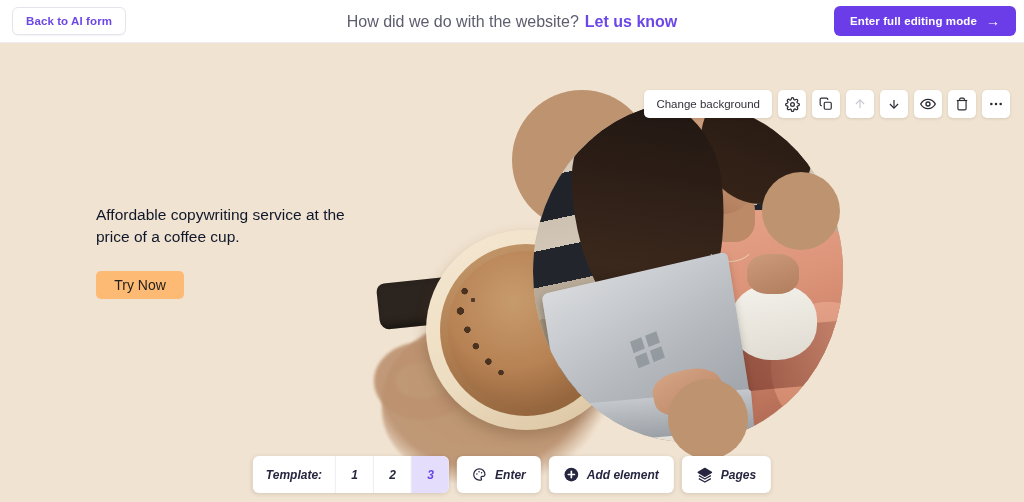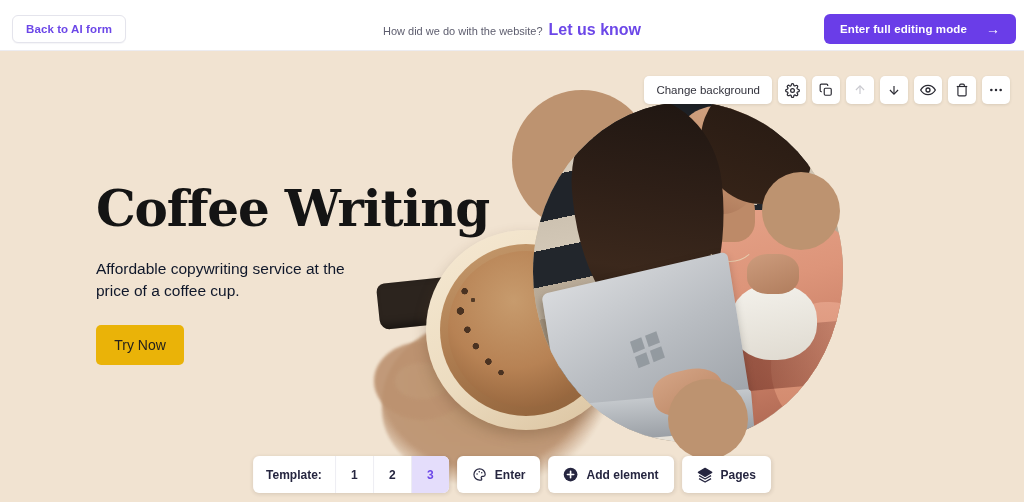--- a/index.html
+++ b/index.html
@@ -6,21 +6,21 @@
   html, body {
     width: 1024px; height: 502px;
     overflow: hidden;
     font-family: "Liberation Sans", sans-serif;
     background: #ffffff;
   }
   .app { position: relative; width: 1024px; height: 502px; }
 
   
   .topbar {
-    position: absolute; left: 0; top: 8px;
+    position: absolute; left: 0; top: 0;
     width: 1024px; height: 43px;
     background: #ffffff;
     border-bottom: 1px solid #ececf1;
     display: flex; align-items: center;
     z-index: 40;
   }
   .back-btn {
     position: absolute; left: 12px; top: 7px;
     height: 28px; padding: 0 13px;
     display: flex; align-items: center; justify-content: center;
@@ -32,29 +32,29 @@
     letter-spacing: .1px;
     cursor: pointer;
     box-shadow: 0 1px 1px rgba(30,25,70,.04);
   }
   .feedback {
     position: absolute; left: 50%; top: 13px;
     transform: translateX(-50%);
     display: flex; align-items: baseline; gap: 6px;
     white-space: nowrap;
   }
-  .feedback-text { font-size: 11px; color: #5d5d6e; }
+  .feedback-text { font-size: 16px; color: #5d5d6e; }
   .feedback-link {
     font-size: 16px; font-weight: bold; color: #6c47e8;
     cursor: pointer;
   }
   .enter-mode-btn {
     position: absolute; right: 8px; top: 6px;
     height: 30px; padding: 0 16px;
-    display: flex; align-items: center; gap: 19px;
+    display: flex; align-items: center; gap: 9px;
     background: #6a3de8;
     border: none; border-radius: 6px;
     color: #ffffff;
     font-size: 11.5px; font-weight: bold;
     letter-spacing: .1px;
     cursor: pointer;
     font-family: "Liberation Sans", sans-serif;
   }
   .enter-mode-btn .arrow { font-size: 14px; line-height: 1; font-weight: bold; }
 
@@ -281,33 +281,33 @@
   }
   .hero-sub {
     margin-top: 22px;
     font-size: 15.5px;
     line-height: 1.45;
     color: #0f172a;
     max-width: 250px;
   }
   .try-now {
     margin-top: 22px;
-    width: 88px; height: 40px;
-    background: #eab308;
+    width: 88px; height: 28px;
+    background: #fdba74;
     border: none; border-radius: 5px;
     color: #23201d;
     font-size: 14px;
     font-family: "Liberation Sans", sans-serif;
     cursor: pointer;
     display: flex; align-items: center; justify-content: center;
   }
 
   
   .sec-toolbar {
-    position: absolute; right: 14px; top: 34px;
+    position: absolute; right: 14px; top: 48px;
     display: flex; align-items: center; gap: 6px;
     z-index: 30;
   }
   .tb-pill {
     height: 28px; padding: 0 12px;
     background: #ffffff; border-radius: 5px;
     display: flex; align-items: center;
     font-size: 11.5px; color: #32323c;
     cursor: pointer;
     box-shadow: 0 1px 3px rgba(40,30,20,.12);
@@ -323,20 +323,21 @@
   }
   .tb-icon.disabled { color: #c9c9cf; cursor: default; }
   .tb-icon svg { display: block; }
 
   
   .bottombar {
     position: absolute; left: 50%; bottom: 9px;
     transform: translateX(-50%);
     display: flex; align-items: flex-end; gap: 8px;
     z-index: 30;
+    font-style: italic;
   }
   .bb-group {
     display: flex; align-items: stretch;
     background: #ffffff; border-radius: 6px;
     overflow: hidden;
     box-shadow: 0 1px 4px rgba(40,30,20,.14);
     height: 37px;
   }
   .bb-label {
     display: flex; align-items: center;
@@ -416,21 +417,20 @@
         <div class="ph-laptop-logo"></div>
       </div>
       <div class="ph-laptop-base"></div>
       <div class="ph-hand"></div>
     </div>
 
     <div class="circle circle-right circle-overlay"></div>
     <div class="circle circle-bottom circle-overlay"></div>
 
     <div class="hero">
-      <div class="hero-title">Coffee Writing</div>
       <div class="hero-sub">Affordable copywriting service at the price of a coffee cup.</div>
       <div class="try-now">
         <span>Try Now</span>
       </div>
     </div>
 
     <div class="sec-toolbar">
       <div class="tb-pill">
         <span>Change background</span>
       </div>

